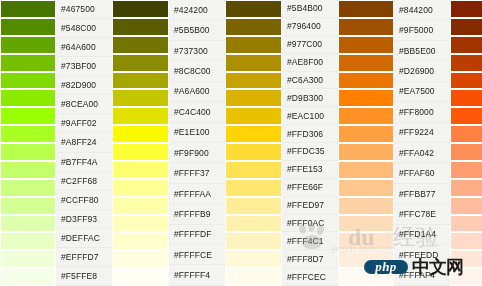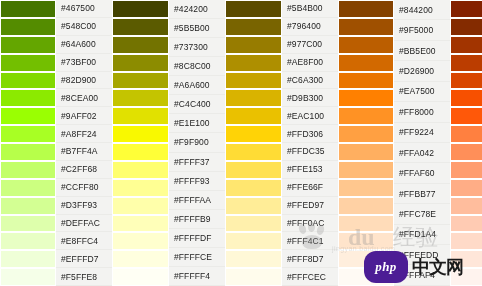--- a/index.html
+++ b/index.html
@@ -124,23 +124,23 @@
   #php-watermark {
     left: 364px;
     top: 252px;
     height: 30px;
     display: flex;
     align-items: center;
     gap: 4px;
   }
   .php-badge {
     width: 44px;
-    height: 32px;
+    height: 14px;
     border-radius: 12px;
-    background: #4c1d95;
+    background: #0c4a6e;
     color: #ffffff;
     font-size: 13px;
     font-style: italic;
     font-weight: bold;
     display: flex;
     align-items: center;
     justify-content: center;
     font-family: "Liberation Serif", serif;
     letter-spacing: 0.5px;
   }
@@ -183,21 +183,20 @@
         <div class="label-cell">#73BF00</div>
         <div class="label-cell">#82D900</div>
         <div class="label-cell">#8CEA00</div>
         <div class="label-cell">#9AFF02</div>
         <div class="label-cell">#A8FF24</div>
         <div class="label-cell">#B7FF4A</div>
         <div class="label-cell">#C2FF68</div>
         <div class="label-cell">#CCFF80</div>
         <div class="label-cell">#D3FF93</div>
         <div class="label-cell">#DEFFAC</div>
-        <div class="label-cell">#E8FFC4</div>
         <div class="label-cell">#EFFFD7</div>
         <div class="label-cell">#F5FFE8</div>
       </div>
     </div>
     <div class="palette-column col-1">
       <div class="swatch-strip">
         <div class="swatch-cell" style="background: rgb(66, 66, 0);"></div>
         <div class="swatch-cell" style="background: rgb(91, 91, 0);"></div>
         <div class="swatch-cell" style="background: rgb(115, 115, 0);"></div>
         <div class="swatch-cell" style="background: rgb(140, 140, 0);"></div>
@@ -217,21 +216,20 @@
       <div class="label-strip">
         <div class="label-cell">#424200</div>
         <div class="label-cell">#5B5B00</div>
         <div class="label-cell">#737300</div>
         <div class="label-cell">#8C8C00</div>
         <div class="label-cell">#A6A600</div>
         <div class="label-cell">#C4C400</div>
         <div class="label-cell">#E1E100</div>
         <div class="label-cell">#F9F900</div>
         <div class="label-cell">#FFFF37</div>
-        <div class="label-cell">#FFFF93</div>
         <div class="label-cell">#FFFFAA</div>
         <div class="label-cell">#FFFFB9</div>
         <div class="label-cell">#FFFFDF</div>
         <div class="label-cell">#FFFFCE</div>
         <div class="label-cell">#FFFFF4</div>
       </div>
     </div>
     <div class="palette-column col-2">
       <div class="swatch-strip">
         <div class="swatch-cell" style="background: rgb(91, 75, 0);"></div>

